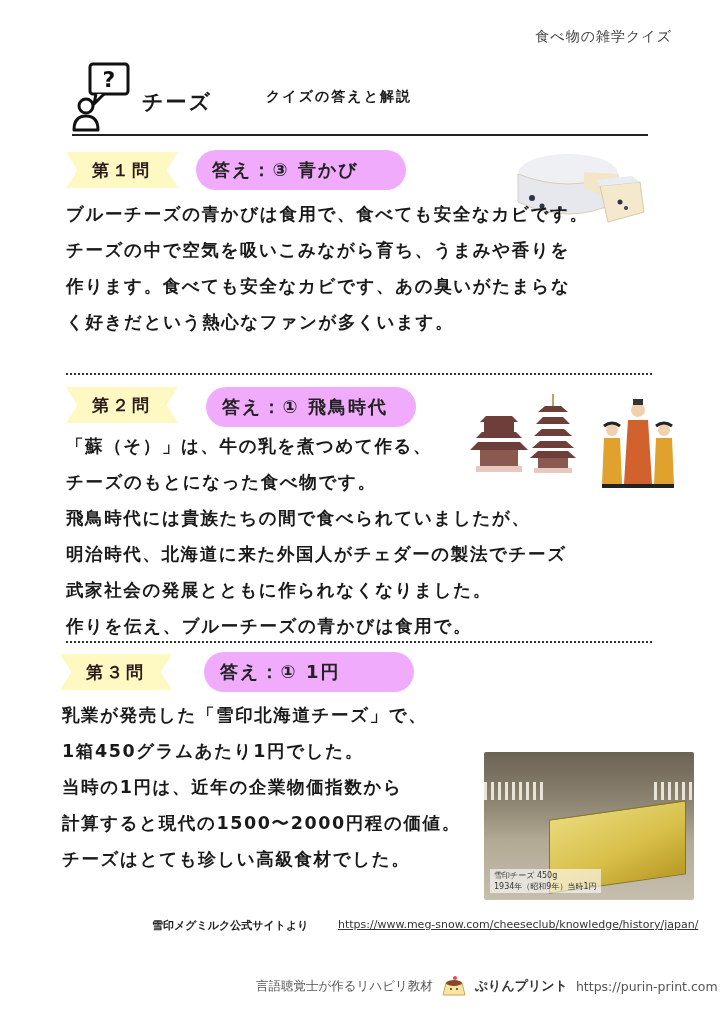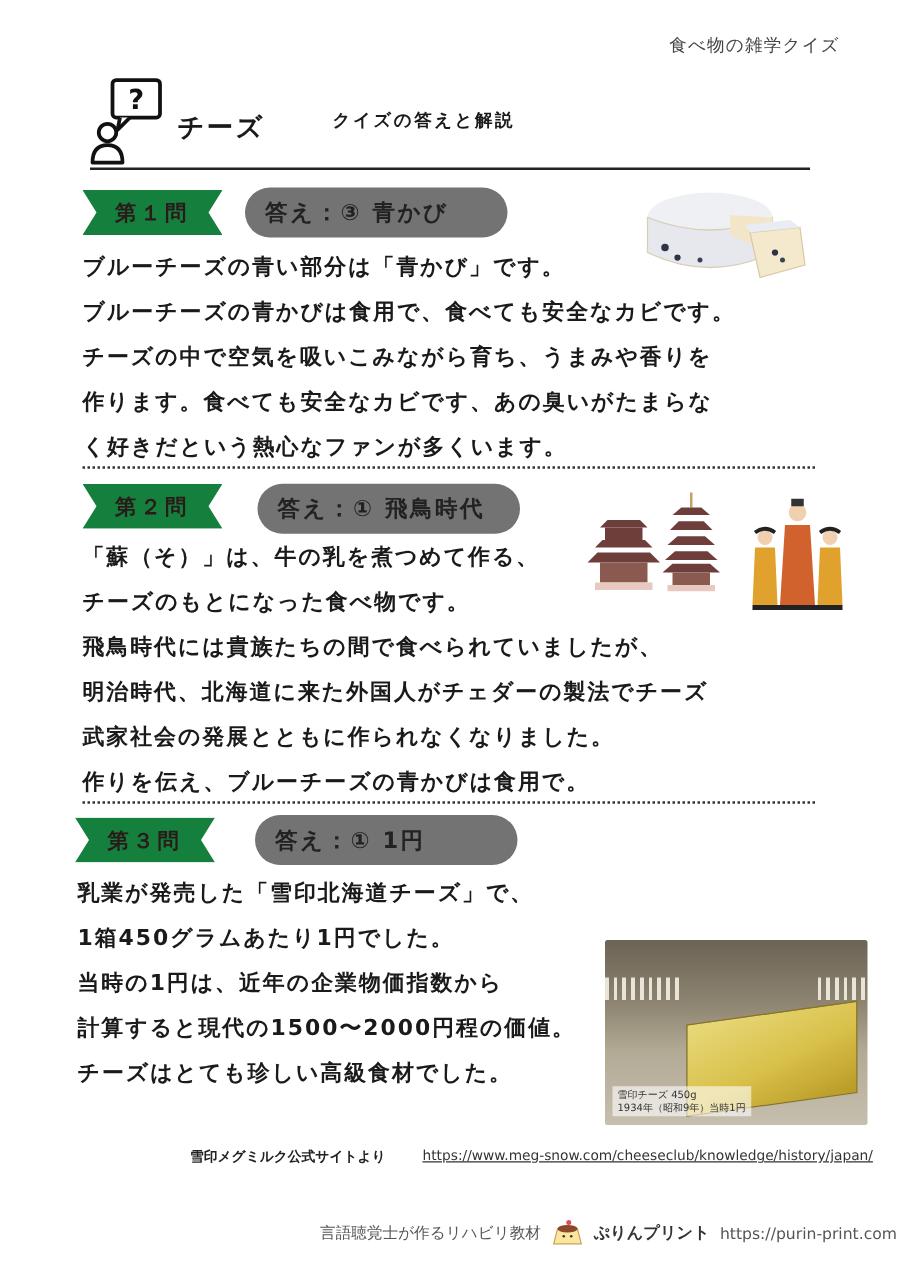--- a/index.html
+++ b/index.html
@@ -5,25 +5,25 @@
   html, body { margin: 0; padding: 0; background: #ffffff; }
   body { width: 724px; height: 1024px; position: relative; overflow: hidden;
          font-family: "DejaVu Sans", "Liberation Sans", sans-serif; color: #1a1a1a; }
   .abs { position: absolute; }
   .page-label { right: 52px; top: 28px; font-size: 14px; color: #444; letter-spacing: 1px; }
   .title-icon { left: 72px; top: 60px; width: 64px; height: 72px; }
   .title-topic { left: 142px; top: 88px; font-size: 21px; font-weight: bold; letter-spacing: 2px; }
   .title-main { left: 266px; top: 88px; font-size: 14px; font-weight: bold; letter-spacing: 2px; }
   .title-rule { left: 72px; top: 134px; width: 576px; height: 2px; background: #222; }
 
-  .ribbon { height: 36px; width: 112px; background: #15803d;
+  .ribbon { height: 36px; width: 112px; background: #fef9c3;
             clip-path: polygon(0 0, 100% 0, 90% 50%, 100% 100%, 0 100%, 10% 50%);
             display: flex; align-items: center; justify-content: center;
             font-size: 17px; font-weight: bold; letter-spacing: 3px; color: #2a1a1a; }
-  .pill { height: 40px; background: #737373; border-radius: 22px;
+  .pill { height: 40px; background: #f0abfc; border-radius: 22px;
           display: flex; align-items: center; padding-left: 16px;
           font-size: 18px; font-weight: bold; letter-spacing: 2px; color: #222; box-sizing: border-box; }
   .body-text { font-size: 17.5px; font-weight: bold; line-height: 36px; letter-spacing: 1.6px; white-space: nowrap; }
   .dots { height: 0; border-top: 2px dotted #333; }
 
   .cheese-img { left: 512px; top: 148px; width: 136px; height: 80px; }
   .temple-img { left: 466px; top: 392px; width: 120px; height: 84px; }
   .people-img { left: 598px; top: 396px; width: 80px; height: 96px; }
   .photo { left: 484px; top: 752px; width: 210px; height: 148px; background: linear-gradient(180deg,#6b6354 0%,#8e8572 35%,#b3aa95 60%,#c6bfae 100%); border-radius: 2px; overflow: hidden; }
   .photo .box { position: absolute; left: 65px; top: 58px; width: 135px; height: 72px;
@@ -63,21 +63,20 @@
   <path d="M72 24 L106 26 L106 54 L72 40 Z" fill="#f3e6c8"></path>
   <path d="M88 38 L128 34 L132 64 L96 74 Z" fill="#f5e9cd" stroke="#d9caa6"></path>
   <path d="M88 38 L128 34 L120 28 L84 32 Z" fill="#e9ecf2"></path>
   <circle cx="20" cy="50" r="3" fill="#2c3446"></circle>
     <circle cx="30" cy="58" r="2.5" fill="#2c3446"></circle>
   <circle cx="108" cy="54" r="2.5" fill="#2c3446"></circle>
     <circle cx="114" cy="60" r="2" fill="#3a4258"></circle>
   <circle cx="48" cy="60" r="2" fill="#3a4258"></circle>
 </svg>
 <div class="abs body-text" style="left:66px; top:196px;">
-  <div>ブルーチーズの青い部分は「青かび」です。</div>
   <div>ブルーチーズの青かびは食用で、食べても安全なカビです。</div>
   <div>チーズの中で空気を吸いこみながら育ち、うまみや香りを</div>
   <div>作ります。食べても安全なカビです、あの臭いがたまらな</div>
   <div>く好きだという熱心なファンが多くいます。</div>
 </div>
 <div class="abs dots" style="left:66px; top:373px; width:586px;"></div>
 
 <div class="abs ribbon" style="left:66px; top:387px;">第２問</div>
 <div class="abs pill" style="left:206px; top:387px; width:210px;">答え：① 飛鳥時代</div>
 <svg class="abs temple-img" viewBox="0 0 120 84">

